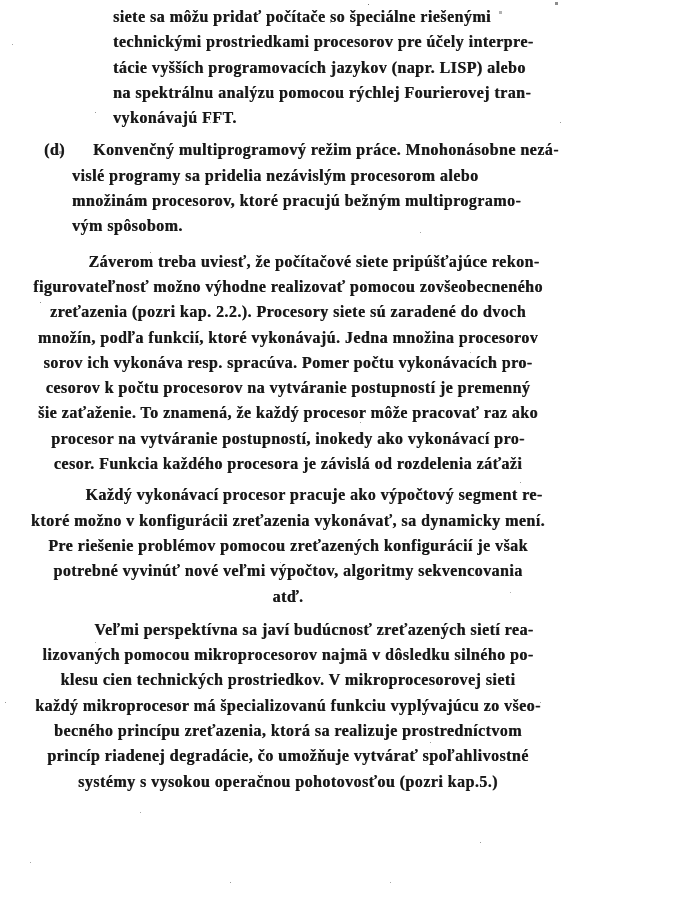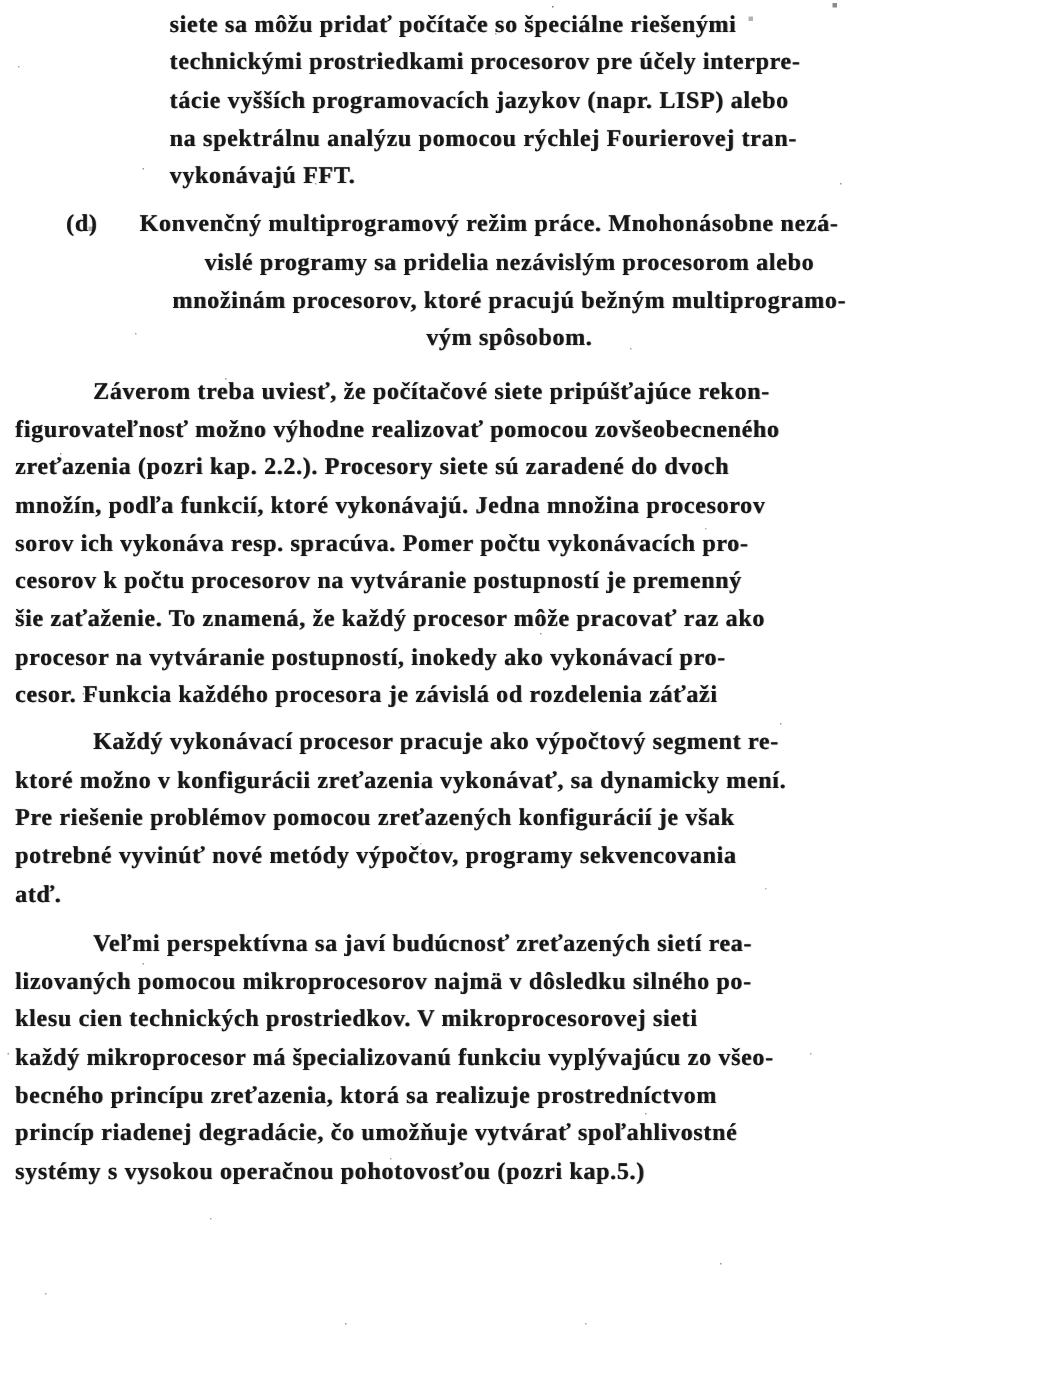--- a/index.html
+++ b/index.html
@@ -21,25 +21,25 @@
     color: #181818;
   }
   .line {
     white-space: nowrap;
     text-shadow: 0.4px 0.3px 0.6px rgba(25,25,25,0.75);
   }
   
   .cont-block { margin: 4px 0 0 113px; }
   
   .list-item { margin-top: 7px; }
-  .list-item .wrap-line { margin-left: 113px; text-align: center; }
+  .list-item .wrap-line { margin-left: 72px; }
   .marker-line { margin-left: 44px; }
   .marker { display: inline-block; width: 49px; }
   
-  .para { margin-left: 10px; }
+  .para { margin-left: 10px; text-align: center; }
   .para .first { text-indent: 52px; }
   .para-1 { margin-top: 10px; }
   .para-2 { margin-top: 6px; }
   .para-3 { margin-top: 8px; }
   
   .noise {
     position: absolute;
     top: 0; left: 0;
     width: 1px; height: 1px;
     background: transparent;
@@ -102,21 +102,21 @@
     <div class="line">cesorov k počtu procesorov na vytváranie postupností je premenný</div>
     <div class="line">šie zaťaženie. To znamená, že každý procesor môže pracovať raz ako</div>
     <div class="line">procesor na vytváranie postupností, inokedy ako vykonávací pro-</div>
     <div class="line">cesor. Funkcia každého procesora je závislá od rozdelenia záťaži</div>
   </section>
 
   <section class="para para-2">
     <div class="line first">Každý vykonávací procesor pracuje ako výpočtový segment re-</div>
     <div class="line">ktoré možno v konfigurácii zreťazenia vykonávať, sa dynamicky mení.</div>
     <div class="line">Pre riešenie problémov pomocou zreťazených konfigurácií je však</div>
-    <div class="line">potrebné vyvinúť nové metódy výpočtov, programy sekvencovania</div>
+    <div class="line">potrebné vyvinúť nové veľmi výpočtov, algoritmy sekvencovania</div>
     <div class="line">atď.</div>
   </section>
 
   <section class="para para-3">
     <div class="line first">Veľmi perspektívna sa javí budúcnosť zreťazených sietí rea-</div>
     <div class="line">lizovaných pomocou mikroprocesorov najmä v dôsledku silného po-</div>
     <div class="line">klesu cien technických prostriedkov. V mikroprocesorovej sieti</div>
     <div class="line">každý mikroprocesor má špecializovanú funkciu vyplývajúcu zo všeo-</div>
     <div class="line">becného princípu zreťazenia, ktorá sa realizuje prostredníctvom</div>
     <div class="line">princíp riadenej degradácie, čo umožňuje vytvárať spoľahlivostné</div>

